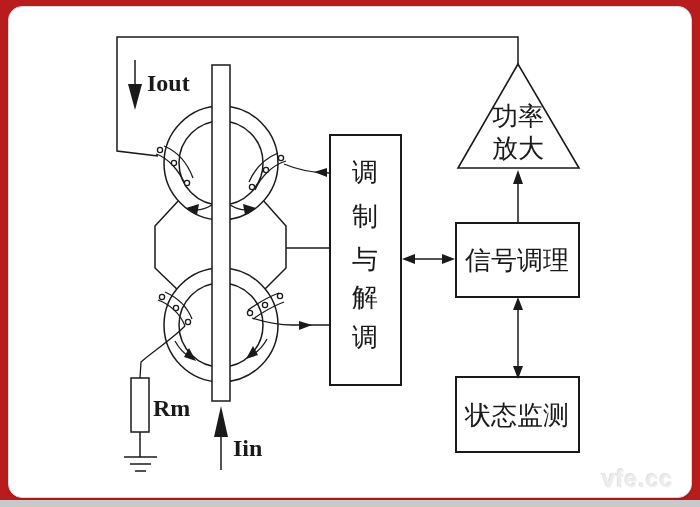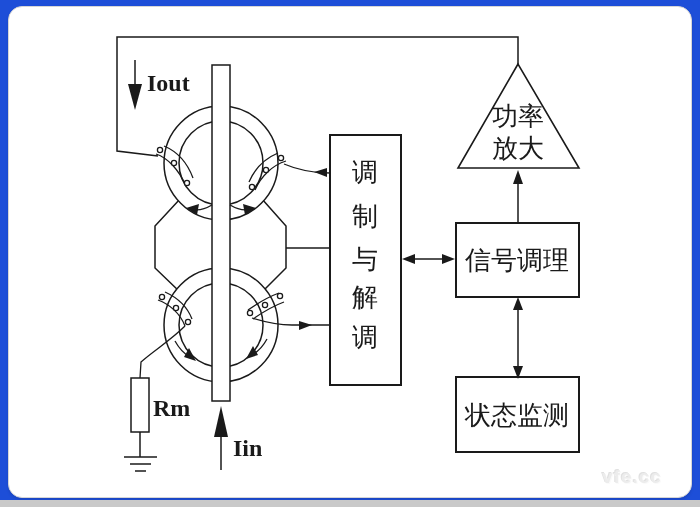--- a/index.html
+++ b/index.html
@@ -1,23 +1,23 @@
 <!DOCTYPE html>
 <html><head>
 <meta charset="utf-8">
 <style>
   html,body{margin:0;padding:0;background:#ffffff;}
-  .stage{position:relative;width:700px;height:507px;background:#1d4ed8;overflow:hidden;
+  .stage{position:relative;width:700px;height:507px;background:#b91c1c;overflow:hidden;
          font-family:"Liberation Serif","DejaVu Serif",serif;}
   .card{position:absolute;left:8px;top:6px;width:682px;height:490px;background:#ffffff;
         border:1px solid #d6d6d6;border-radius:14px;box-shadow:0 2px 3px rgba(0,0,0,0.10);}
   .bottom-strip{position:absolute;left:0;bottom:0;width:700px;height:7px;background:#c9c9c9;}
   svg{position:absolute;left:0;top:0;}
   .wm{position:absolute;left:602px;top:466px;font-family:"Liberation Sans","DejaVu Sans",sans-serif;
-      font-size:19px;font-weight:bold;letter-spacing:1px;color:#ececec;
+      font-size:23px;font-weight:bold;letter-spacing:1px;color:#ececec;
       text-shadow:1px 1px 0 #fafafa,-1px -1px 0 #e0e0e0;}
   text{fill:#1a1a1a;}
   .cn{font-size:26px;font-family:"Liberation Serif","DejaVu Serif",serif;}
   .lat{font-size:24px;font-weight:600;font-family:"Liberation Serif","DejaVu Serif",serif;}
 </style>
 </head>
 <body>
 
 <div class="stage">
   <div class="card"></div>

